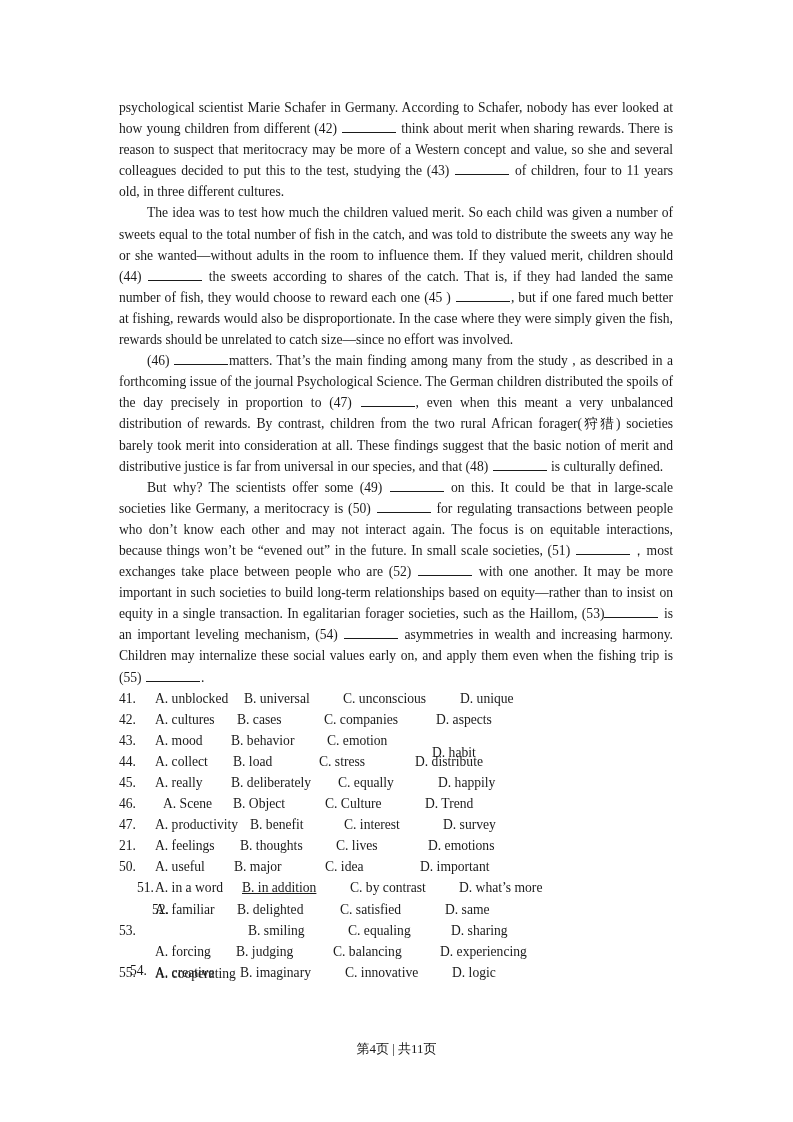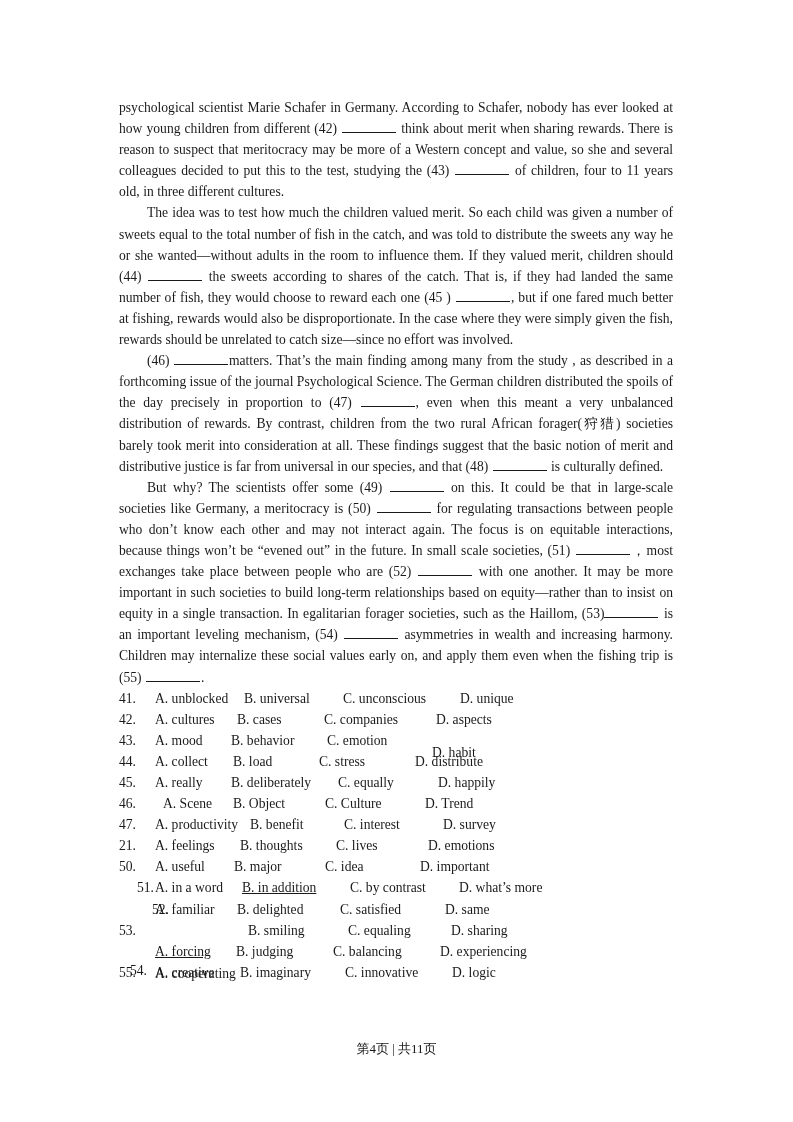--- a/index.html
+++ b/index.html
@@ -108,21 +108,21 @@
       </div>
       <div class="opt-row">
         <span style="left: 0px;">53.</span>
         <span style="left: 36px; margin-top: 43px;">A. cooperating</span>
         <span style="left: 129px;">B. smiling</span>
         <span style="left: 229px;">C. equaling</span>
         <span style="left: 332px;">D. sharing</span>
       </div>
       <div class="opt-row">
         <span style="left: 11px; margin-top: 19px;">54.</span>
-        <span style="left: 36px; text-decoration: underline;">A. forcing</span>
+        <span style="left: 36px;">A. forcing</span>
         <span style="left: 117px;">B. judging</span>
         <span style="left: 214px;">C. balancing</span>
         <span style="left: 321px;">D. experiencing</span>
       </div>
       <div class="opt-row">
         <span style="left: 0px;">55.</span>
         <span style="left: 36px;">A. creative</span>
         <span style="left: 121px; text-align: center;">B. imaginary</span>
         <span style="left: 226px;">C. innovative</span>
         <span style="left: 333px;">D. logic</span>

